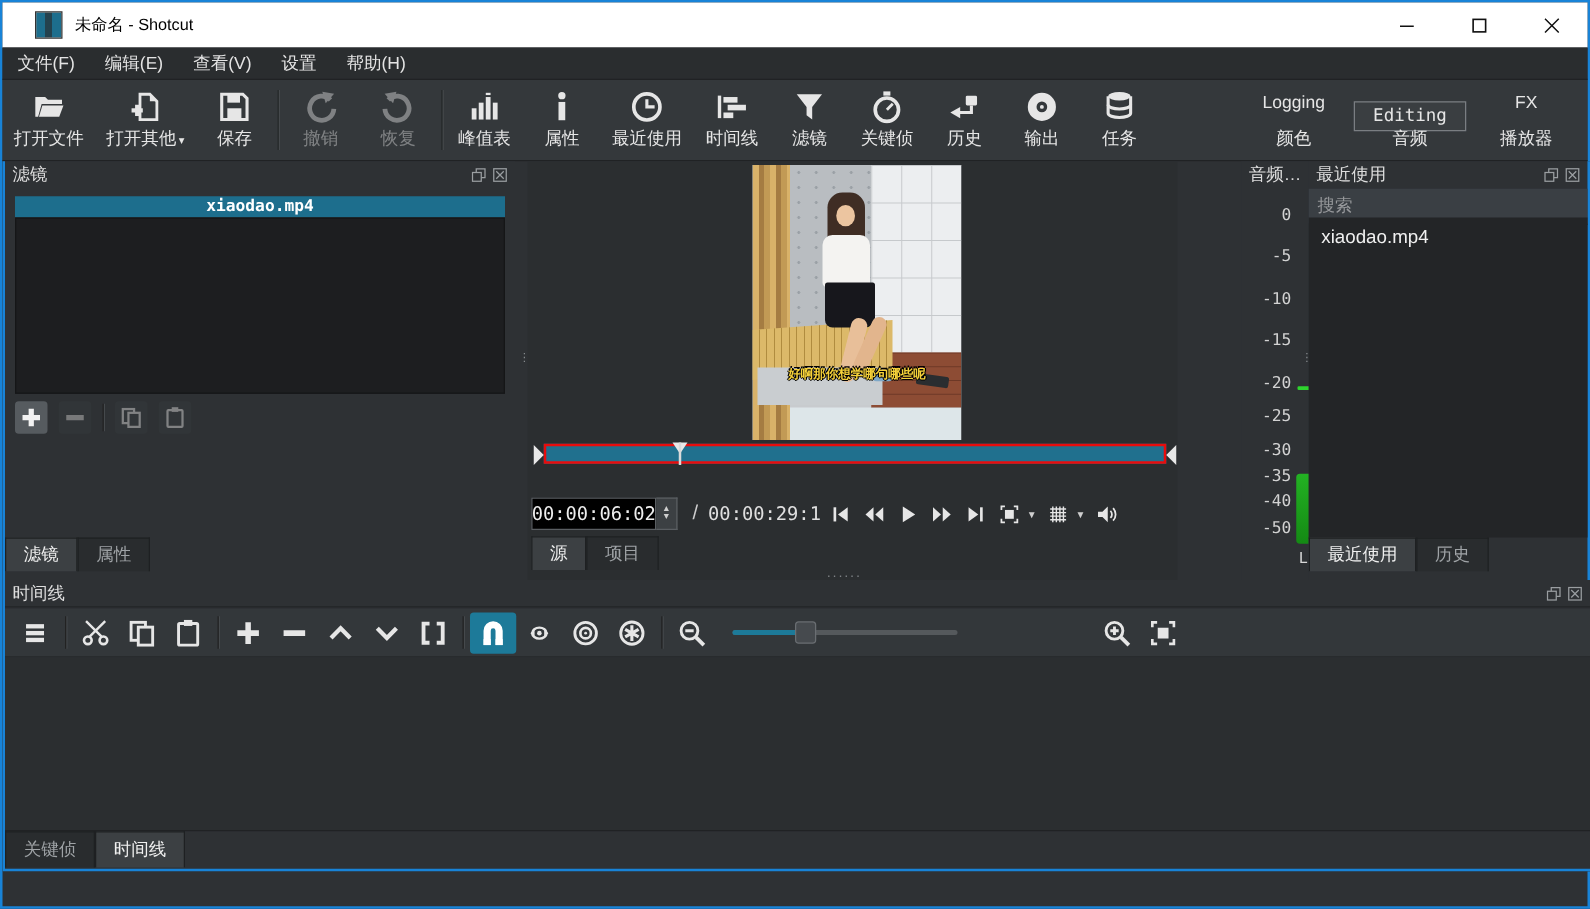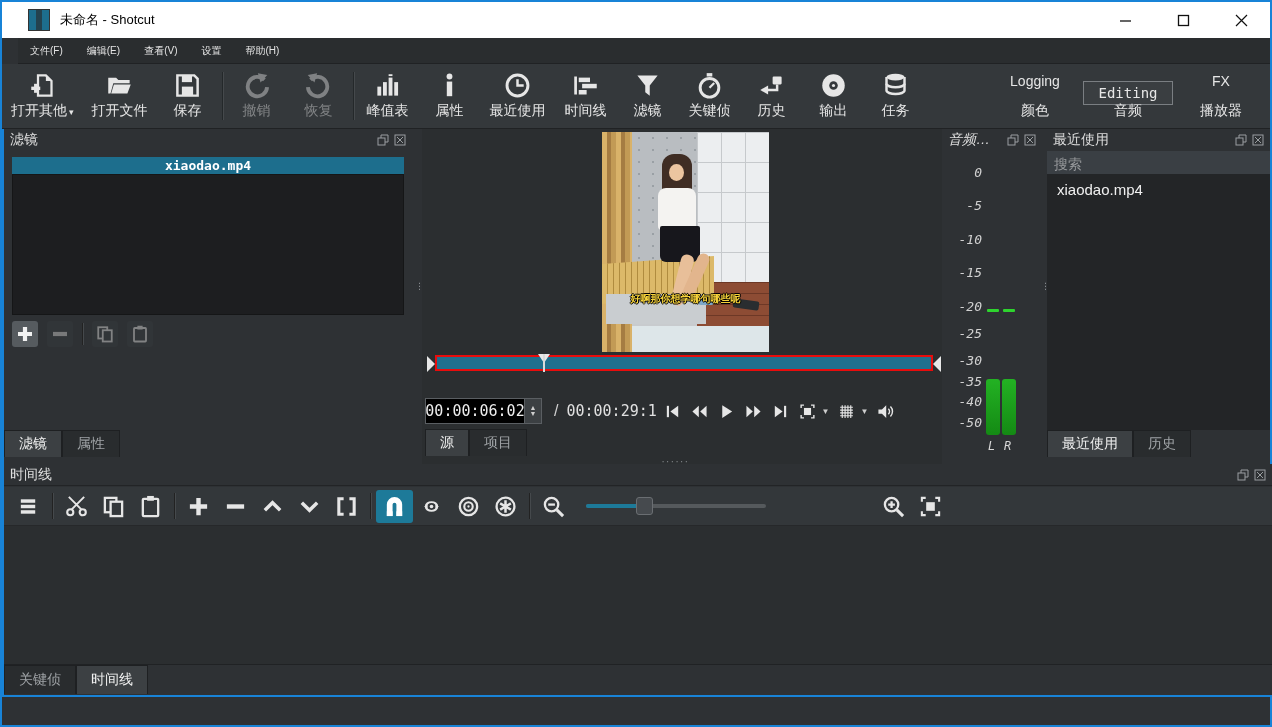--- a/index.html
+++ b/index.html
@@ -12,22 +12,22 @@
   #titlebar { position:absolute; left:0; top:0; right:0; height:36px; background:#ffffff;
     display:flex; align-items:center; }
   #appicon { width:22px; height:22px; margin-left:26px; background:linear-gradient(90deg,#1d6e8d 0 35%,#24424e 35% 65%,#1d6e8d 65%); border:1px solid #333; }
   #apptitle { margin-left:10px; color:#000; font-size:13px; }
   .wctrls { margin-left:auto; display:flex; height:100%; }
   .wbtn { width:58px; height:100%; display:flex; align-items:center; justify-content:center;
     color:#111; font-size:15px; }
   .wbtn svg { stroke:#111; }
 
   
-  #menubar { position:absolute; left:16px; top:36px; right:0; height:26px; background:#2a2d2f;
-    display:flex; align-items:flex-start; color:#e4e4e4; font-size:10px; border-bottom:1px solid #202224; }
+  #menubar { position:absolute; left:0; top:36px; right:0; height:26px; background:#2a2d2f;
+    display:flex; align-items:flex-start; color:#e4e4e4; font-size:14px; border-bottom:1px solid #202224; }
   .menu-item { padding:0 12px; height:100%; display:flex; align-items:center; }
 
   
   #toolbar { position:absolute; left:0; top:62px; right:0; height:65px; background:#34383b;
     display:flex; align-items:center; border-bottom:1px solid #202224; }
   .tb-item { display:flex; flex-direction:column; align-items:center; justify-content:center;
     padding:4px 9px; color:#e6e6e6; font-size:14px; gap:3px; min-width:62px; }
   .tb-item .ic { width:27px; height:27px; }
   .tb-item.disabled { opacity:.42; }
   .tb-sep { width:1px; height:48px; background:#24282a; margin:0 3px; box-shadow:1px 0 0 #45494c; }
@@ -117,21 +117,21 @@
     display:flex; flex-direction:column; align-items:center; justify-content:center; font-size:7px; color:#cfcfcf; line-height:6px; }
   #slash { margin:0 8px 0 12px; font-size:16px; color:#cfcfcf; }
   #duration { width:93px; overflow:hidden; white-space:nowrap; font-size:15px; color:#e0e0e0; }
   .pbtn { width:27px; height:26px; display:flex; align-items:center; justify-content:center; }
   .pbtn svg { width:17px; height:17px; }
   .pdrop { font-size:8px; color:#cfcfcf; margin:0 4px 0 0; }
   #player-tabs { bottom:auto; top:300px; left:3px; }
   #drag-dots { position:absolute; left:46%; top:326px; color:#7e8285; font-size:11px; letter-spacing:1px; }
 
   
-  #audio-panel { left:940px; top:127px; width:100px; height:335px;font-style:italic; }
+  #audio-panel { left:991px; top:127px; width:100px; height:335px; }
   .ascale { position:absolute; color:#d2d2d2; font-size:13px; width:40px; text-align:right;
     font-family:"DejaVu Sans Mono",monospace; }
   .abar { position:absolute; width:14px; height:56px; top:250px; border-radius:3px;
     background:linear-gradient(#23b223,#148a14); }
   .apeak { position:absolute; width:12px; height:3px; top:180px; background:#2ed42e; border-radius:1px; }
   .albl { position:absolute; top:310px; color:#d8d8d8; font-size:12px; font-family:"DejaVu Sans Mono",monospace; }
 
   
   #recent-panel { left:1045px; top:127px; width:225px; height:335px; border-right:2px solid #1883d7; }
   #search-box { position:absolute; left:0; right:0; top:22px; height:23px; background:#3a3f44;
@@ -190,33 +190,33 @@
     <div class="menu-item">文件(F)</div>
     <div class="menu-item">编辑(E)</div>
     <div class="menu-item">查看(V)</div>
     <div class="menu-item">设置</div>
     <div class="menu-item">帮助(H)</div>
   </div>
 
   <div id="toolbar">
     <div class="tb-item">
       <svg class="ic" viewBox="0 0 24 24">
+        <path d="M2 19V5h7l2 2h10v3H6.5L4 19z"></path>
+          <path d="M4.6 19l2.4-8h15l-3 8z"></path>
+        </svg>
+      <span>打开文件</span>
+    </div>
+    <div class="tb-item">
+      <svg class="ic" viewBox="0 0 24 24">
         <path class="st" stroke-width="2" d="M8 3h7l5 5v13H8z"></path>
           <path d="M15 3v5h5z"></path>
         <rect x="2" y="13" width="8" height="3"></rect>
           <rect x="4.5" y="10.5" width="3" height="8"></rect>
         </svg>
       <span><span>打开其他</span><span class="lbl-drop">▾</span></span>
-    </div>
-    <div class="tb-item">
-      <svg class="ic" viewBox="0 0 24 24">
-        <path d="M2 19V5h7l2 2h10v3H6.5L4 19z"></path>
-          <path d="M4.6 19l2.4-8h15l-3 8z"></path>
-        </svg>
-      <span>打开文件</span>
     </div>
     <div class="tb-item">
       <svg class="ic" viewBox="0 0 24 24">
         <path class="st" stroke-width="2.2" d="M3 3h15l3 3v15H3z"></path>
           <rect x="7" y="3" width="9" height="6"></rect>
           <rect x="7" y="13" width="10" height="8"></rect>
         </svg>
       <span>保存</span>
     </div>
     <div class="tb-sep"></div>

